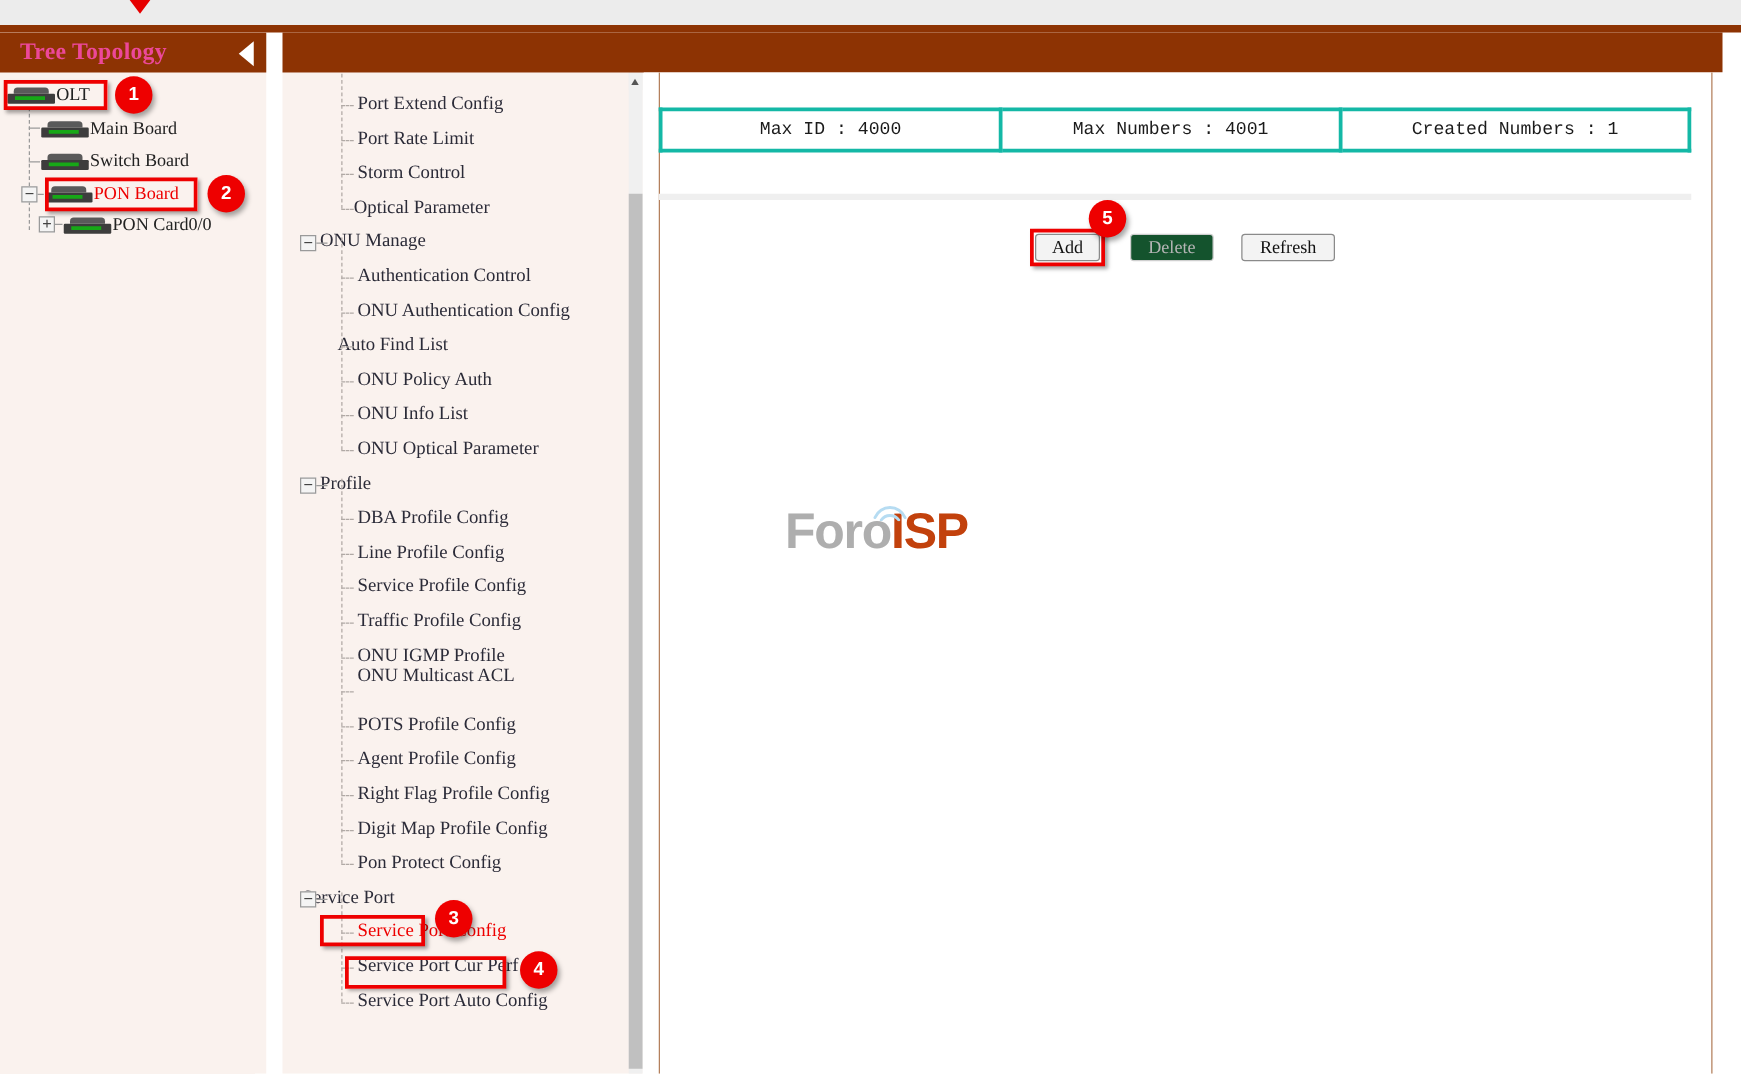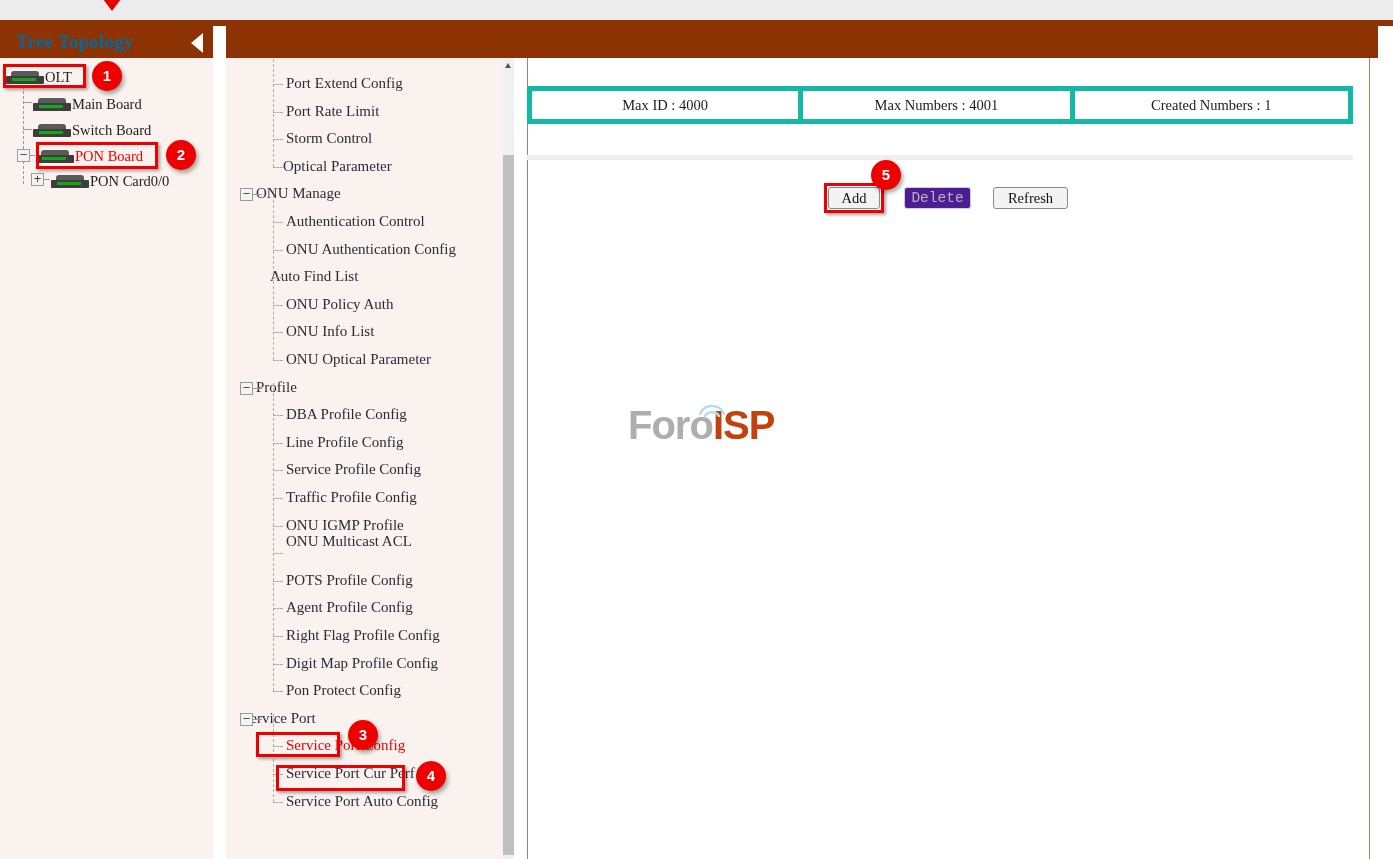--- a/index.html
+++ b/index.html
@@ -15,21 +15,21 @@
   
   .top-strip { position:absolute; left:0; top:0; width:1393px; height:20px; background:#ececec; }
   .top-arrow { position:absolute; left:97px; top:-9px; width:0; height:0;
     border-left:15px solid transparent; border-right:15px solid transparent;
     border-top:20px solid #e60000; }
   .top-bar-brown { position:absolute; left:0; top:20px; width:1393px; height:6px; background:#8d3303; }
 
   
   .left-panel { position:absolute; left:0; top:26px; width:213px; height:833px; background:#faf2ee; }
   .left-header { position:absolute; left:0; top:26px; width:213px; height:32px; background:#8d3303; }
-  .left-header-title { position:absolute; left:16px; top:31px; font-size:19px; font-weight:bold; color:#0369a1; letter-spacing:.2px; }
+  .left-header-title { position:absolute; left:16px; top:31px; font-size:19px; font-weight:bold; color:#ec4899; letter-spacing:.2px; }
   .collapse-tri { position:absolute; left:191px; top:33px; width:0; height:0;
     border-top:10px solid transparent; border-bottom:10px solid transparent; border-right:12px solid #ffffff; }
 
   .tree { position:absolute; left:0; top:60px; width:213px; font-size:14.5px; color:#222; }
   .tnode { position:relative; height:27px; line-height:27px; white-space:nowrap; }
   .tnode .lbl { display:inline-block; vertical-align:middle; }
 
   
   .dev-ico { display:inline-block; position:relative; width:38px; height:13px; vertical-align:middle; margin-right:1px; }
   .dev-ico .top { position:absolute; left:5px; top:0; width:28px; height:5px; background:#5a5a5a;
@@ -60,32 +60,32 @@
 
   
   .content-header { position:absolute; left:226px; top:26px; width:1152px; height:32px; background:#8d3303; }
   .content-breadcrumb { position:absolute; left:239px; top:32px; font-size:16.5px; color:#ffffff; }
   .content-area { position:absolute; left:515px; top:58px; width:880px; height:801px; background:#ffffff; }
   .content-border-l { position:absolute; left:527px; top:58px; width:1px; height:801px; background:#b4805c; }
   .content-border-r { position:absolute; left:1369px; top:58px; width:1px; height:801px; background:#b4805c; }
 
   
   .tbl { position:absolute; left:527px; top:86px; width:826px; border-collapse:collapse; }
-  .tbl td, .tbl th { border:5px solid #14b8a6; }
+  .tbl td, .tbl th { border:3px solid #14b8a6;font-family:Liberation Mono, monospace; }
   .sumrow td { height:33px; text-align:center; font-size:14.5px; color:#1b1b1b; font-weight:normal; }
   .hdrrow th { height:33px; text-align:center; font-size:14px; font-weight:bold; color:#8d3303; white-space:nowrap; }
   .hdr-chk { width:42px; }
   .chk { width:17px; height:17px; border:1.5px solid #8b8b8b; border-radius:4px; background:#ffffff; display:inline-block; vertical-align:middle; }
 
   .underline { position:absolute; left:527px; top:155px; width:826px; height:5px; background:#efefef; }
 
   
   .btn { position:absolute; height:22px; border:1px solid #8a8a8a; background:#f3f3f3; border-radius:3px;
       font-family:"Liberation Serif", serif; font-size:14.5px; color:#111; text-align:center; line-height:20px; cursor:pointer; }
-  .btn.disabled { color:#b5b5b5; border-color:#cfcfcf; background:#4c1d95; cursor:default;font-family:Liberation Mono, monospace; }
+  .btn.disabled { color:#b5b5b5; border-color:#cfcfcf; background:#14532d; cursor:default; }
 
   
   .wm { position:absolute; left:628px; top:403px; font-family:"Liberation Sans", sans-serif;
       font-size:40px; font-weight:bold; letter-spacing:-1px; }
   .wm .a { color:#aeaeae; }
   .wm .b { color:#c2410c; }
   .wm-arcs { position:absolute; left:697px; top:399px; width:30px; height:18px; }
 
   
   .hl { position:absolute; border:3px solid #ee0000; box-shadow:2px 2px 3px rgba(0,0,0,.35); background:transparent; }

